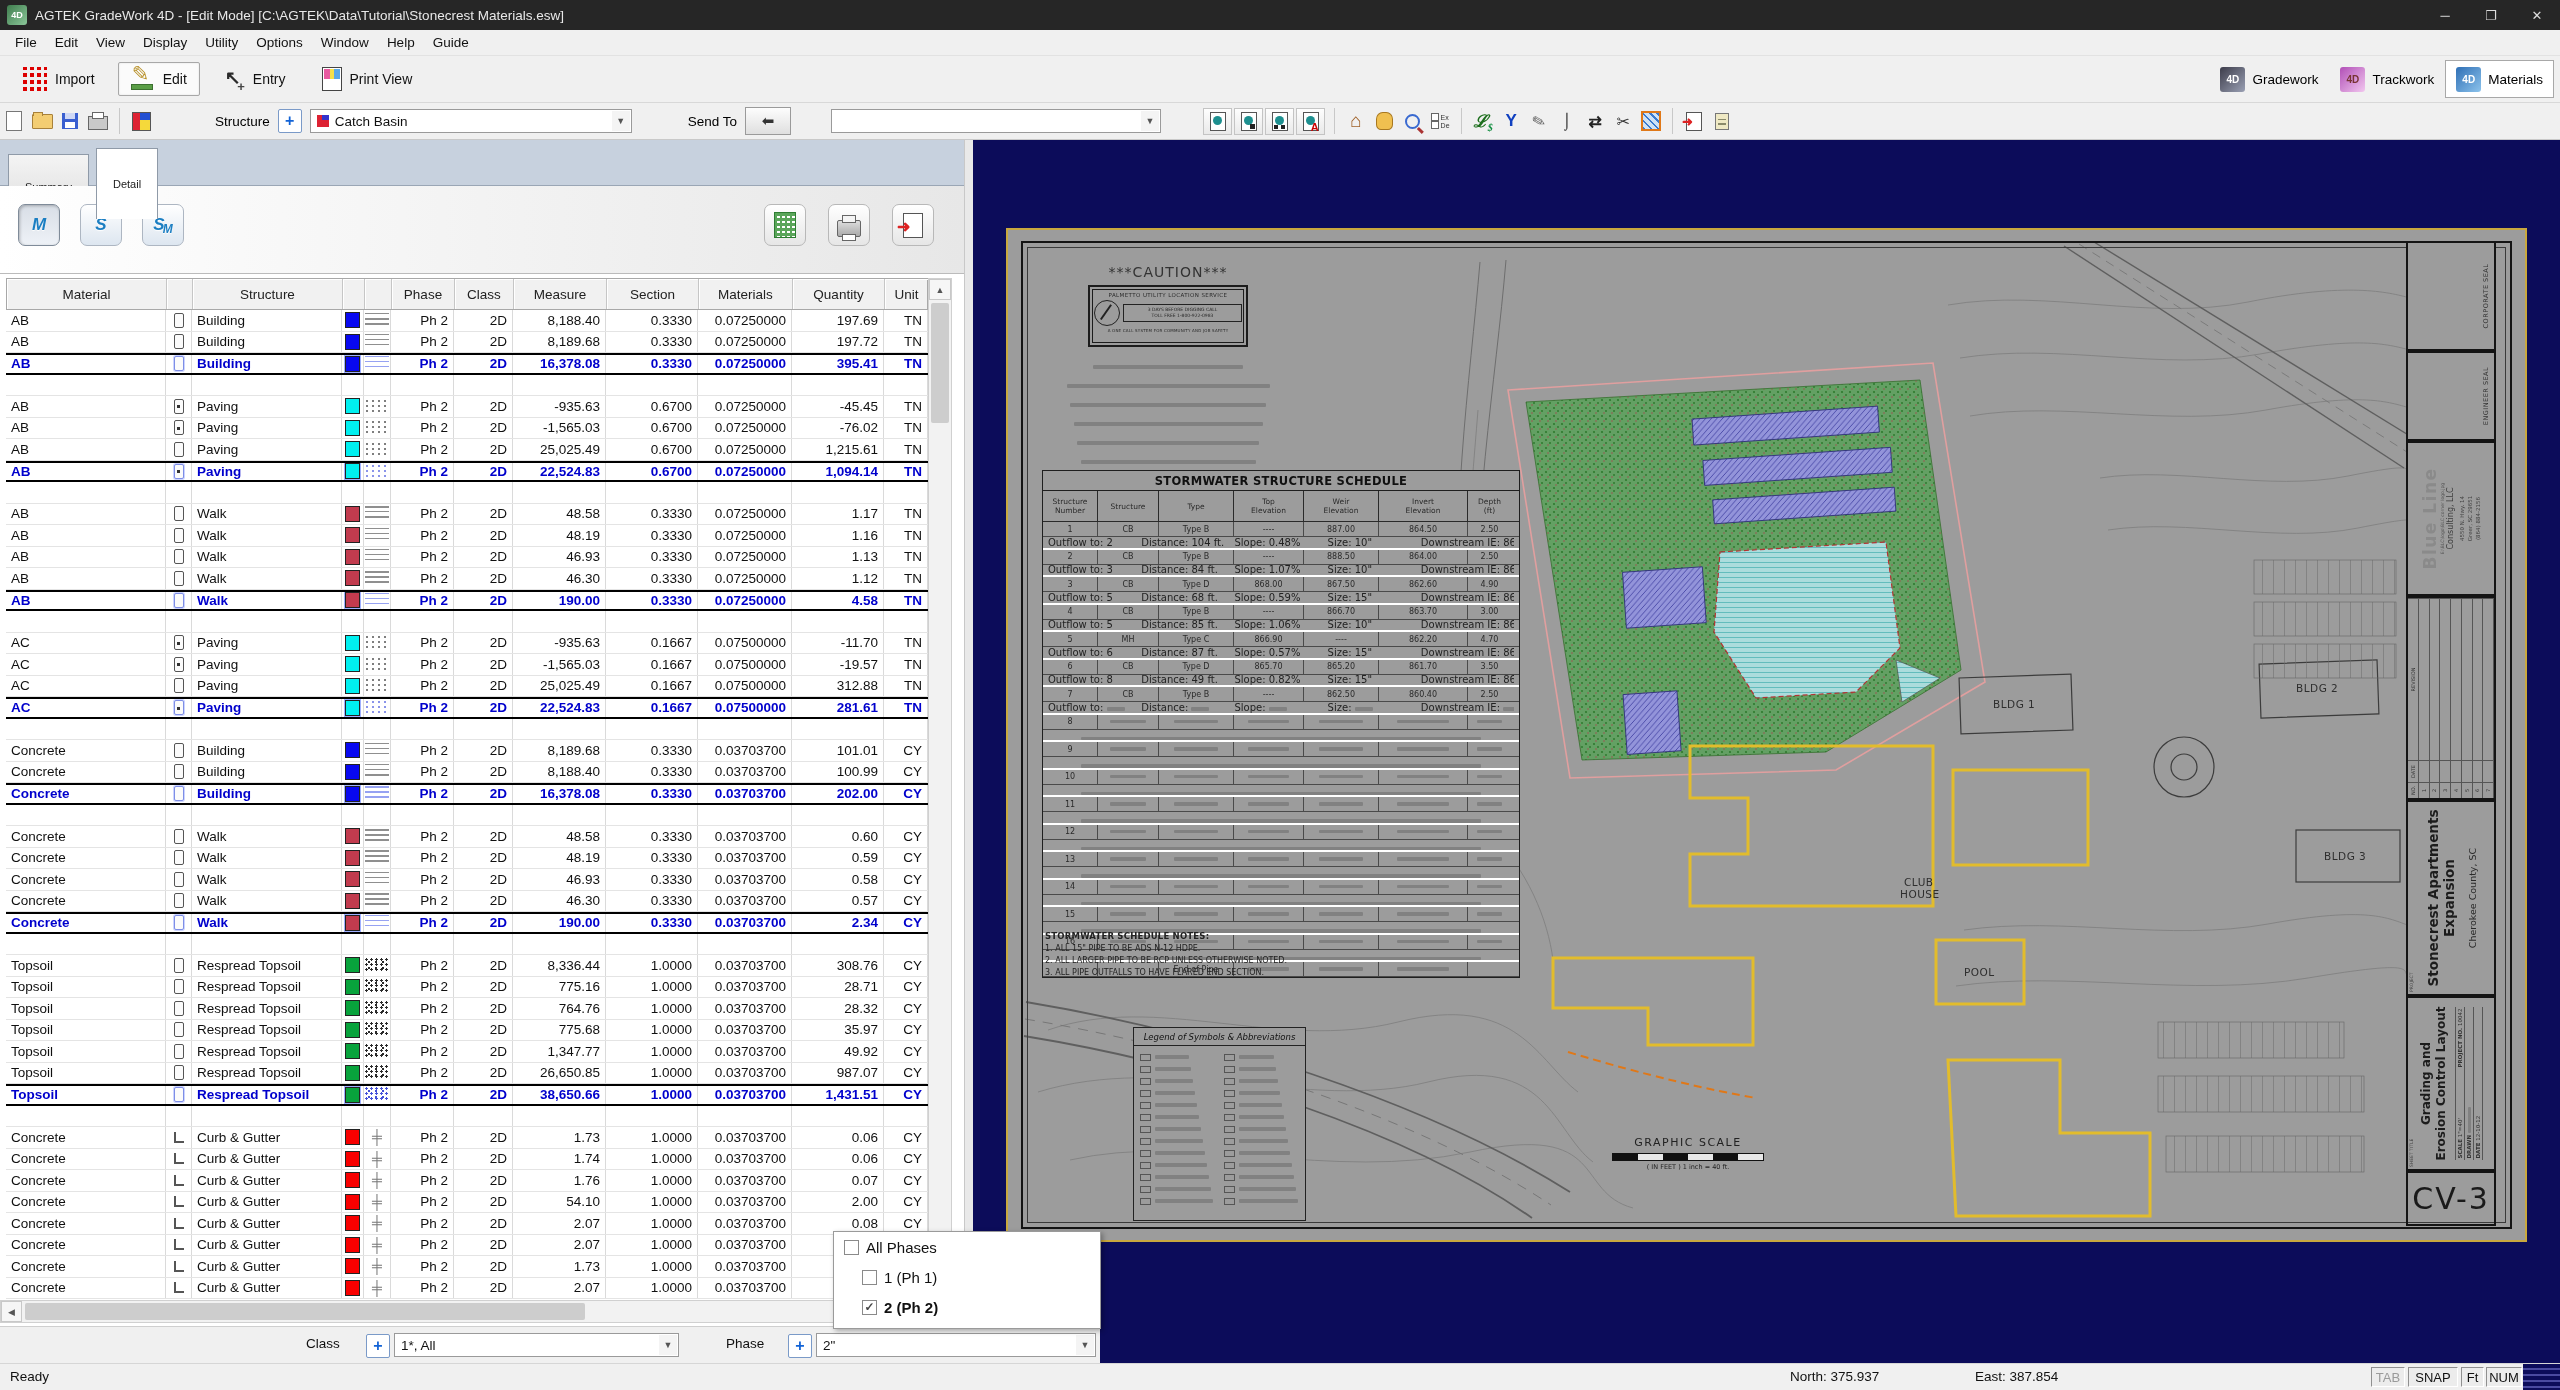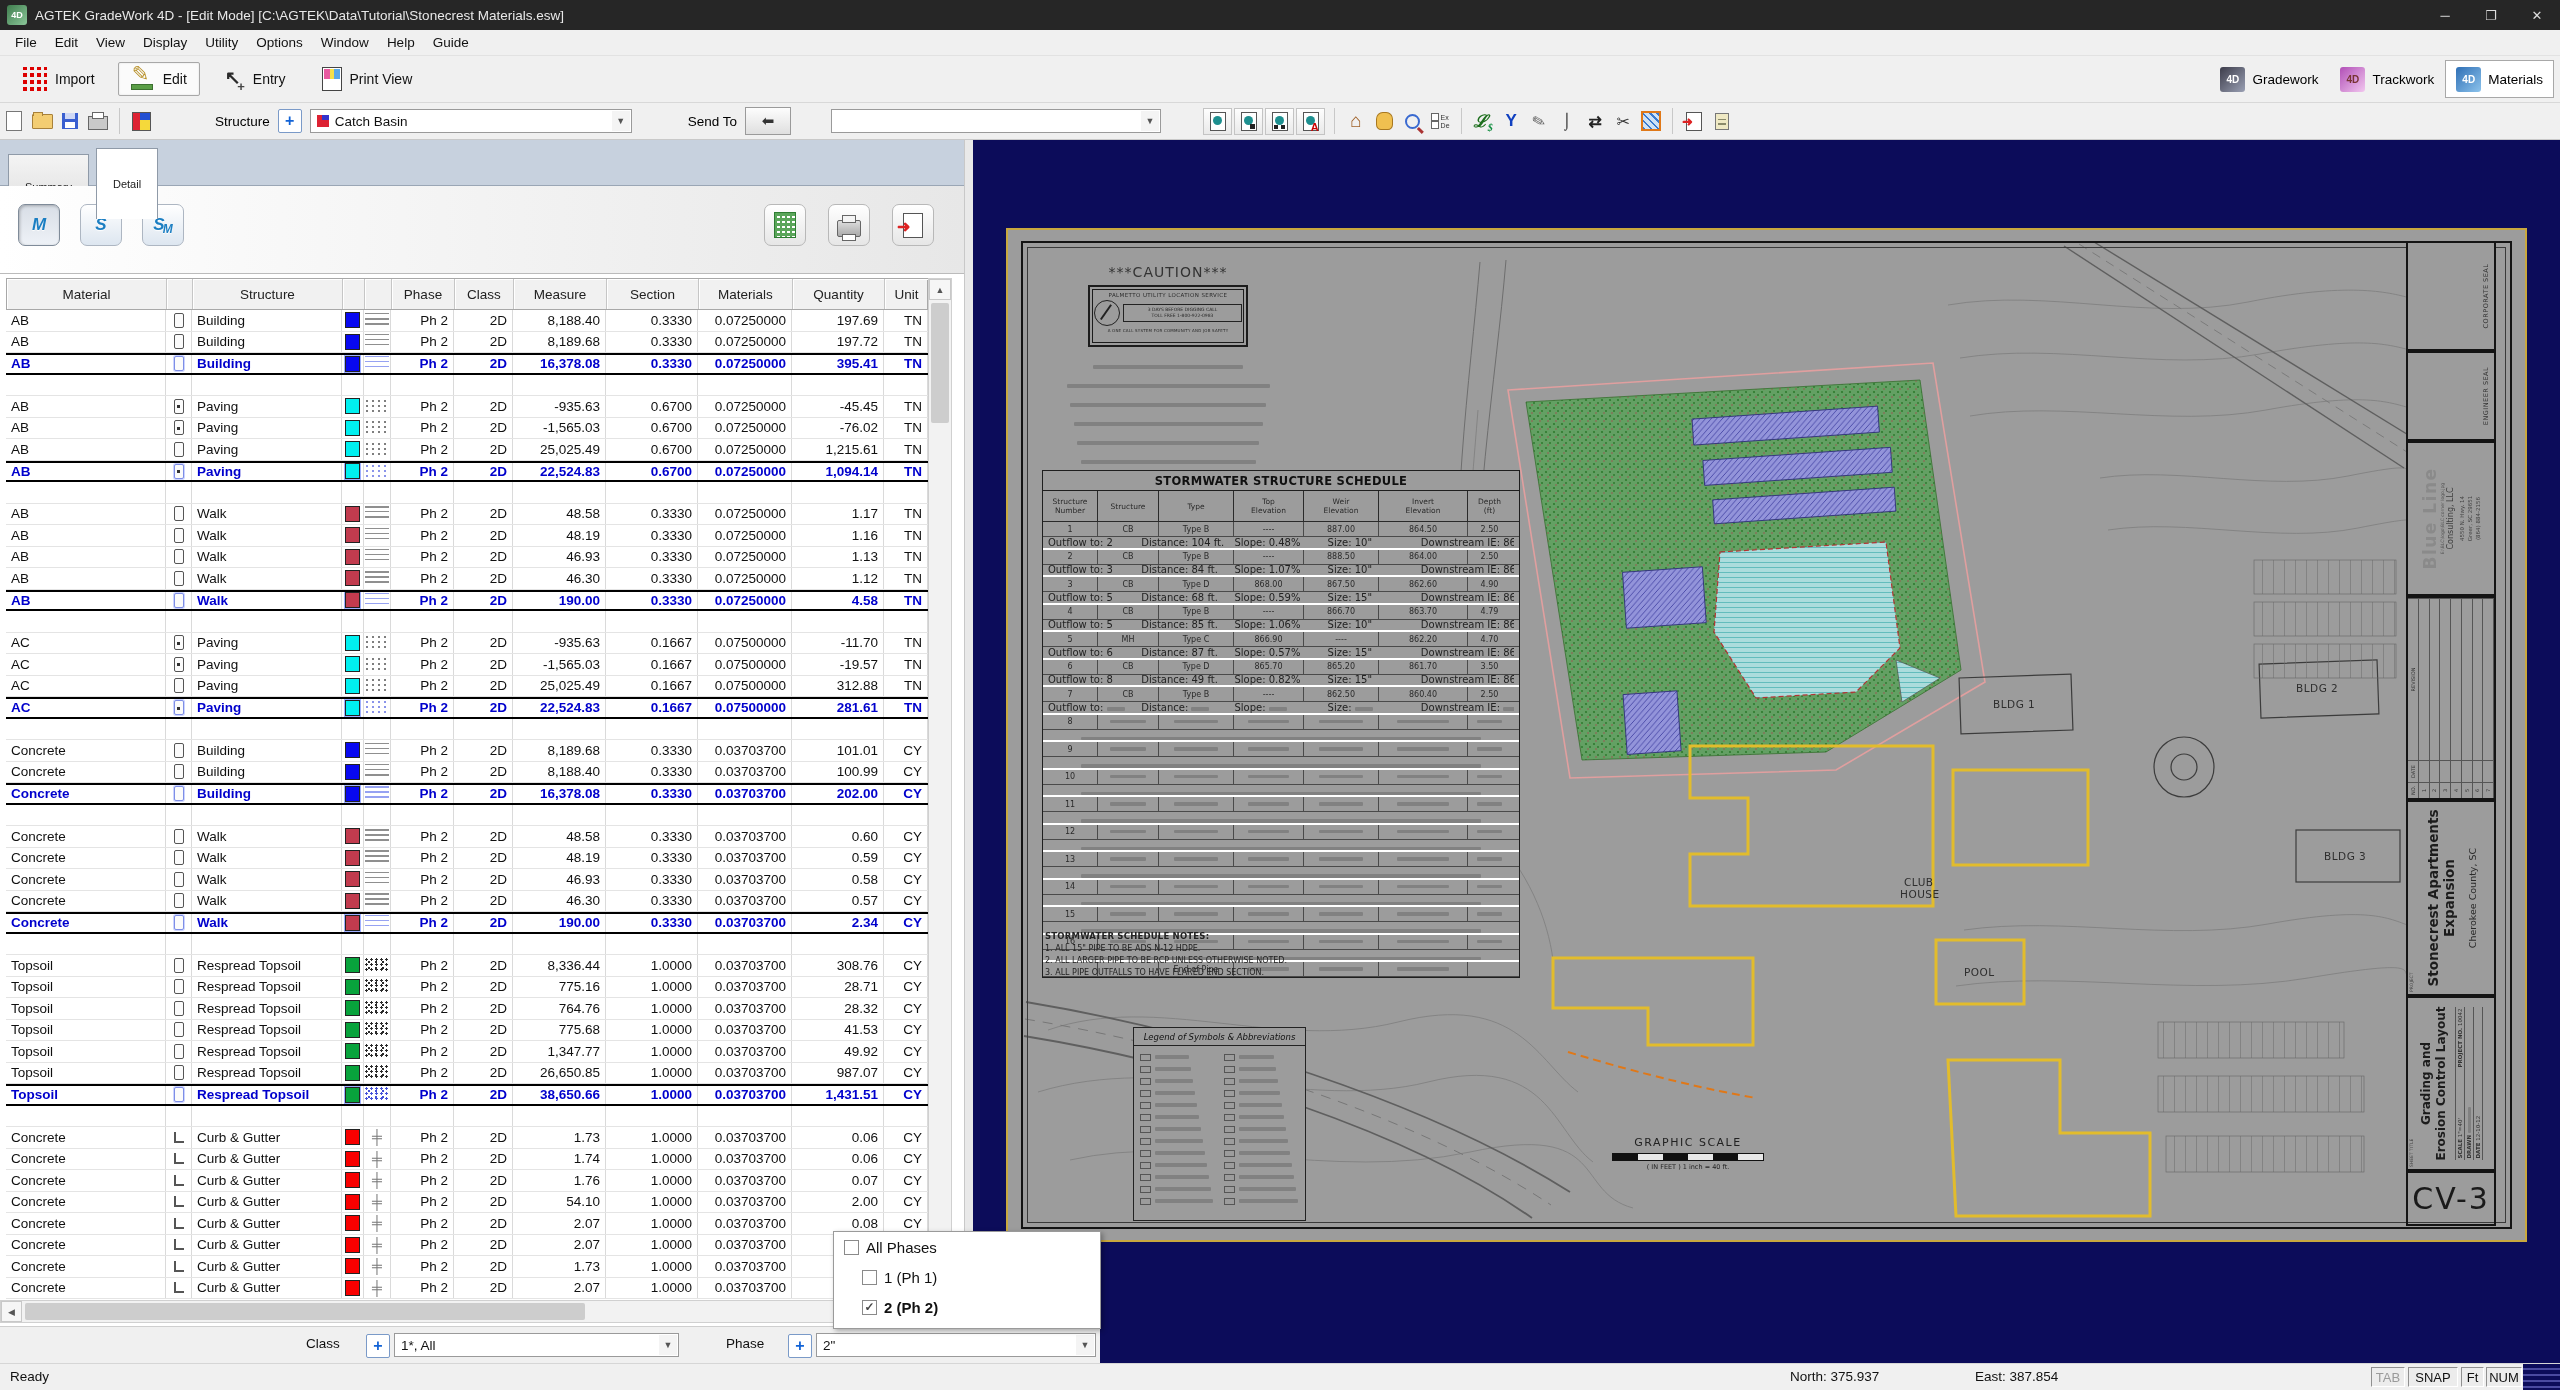--- a/index.html
+++ b/index.html
@@ -562,21 +562,21 @@
               <span>Size:  15"</span>
               <span>Downstream IE:  862.20</span>
             </div>
             <div class="se-a">
               <div class="sa">4</div>
               <div class="sa">CB</div>
               <div class="sa">Type B</div>
               <div class="sa">----</div>
               <div class="sa">866.70</div>
               <div class="sa">863.70</div>
-              <div class="sa">4.79</div>
+              <div class="sa">3.00</div>
             </div>
             <div class="se-b">
               <span>Outflow to:  5</span>
               <span>Distance:  85 ft.</span>
               <span>Slope:  1.06%</span>
               <span>Size:  10"</span>
               <span>Downstream IE:  862.80</span>
             </div>
             <div class="se-a">
               <div class="sa">5</div>
@@ -1735,21 +1735,21 @@
             <span class="sw" style="background: rgb(8, 163, 60);"></span>
           </div>
           <div class="cell ctr">
             <span class="pt pt-speckle"></span>
           </div>
           <div class="cell num">Ph 2</div>
           <div class="cell num">2D</div>
           <div class="cell num">775.68</div>
           <div class="cell num">1.0000</div>
           <div class="cell num">0.03703700</div>
-          <div class="cell num">41.53</div>
+          <div class="cell num">35.97</div>
           <div class="cell num">CY</div>
         </div>
         <div class="row">
           <div class="cell txt">Topsoil</div>
           <div class="cell ctr">
             <span class="si-area"></span>
           </div>
           <div class="cell txt">Respread Topsoil</div>
           <div class="cell ctr">
             <span class="sw" style="background: rgb(8, 163, 60);"></span>

